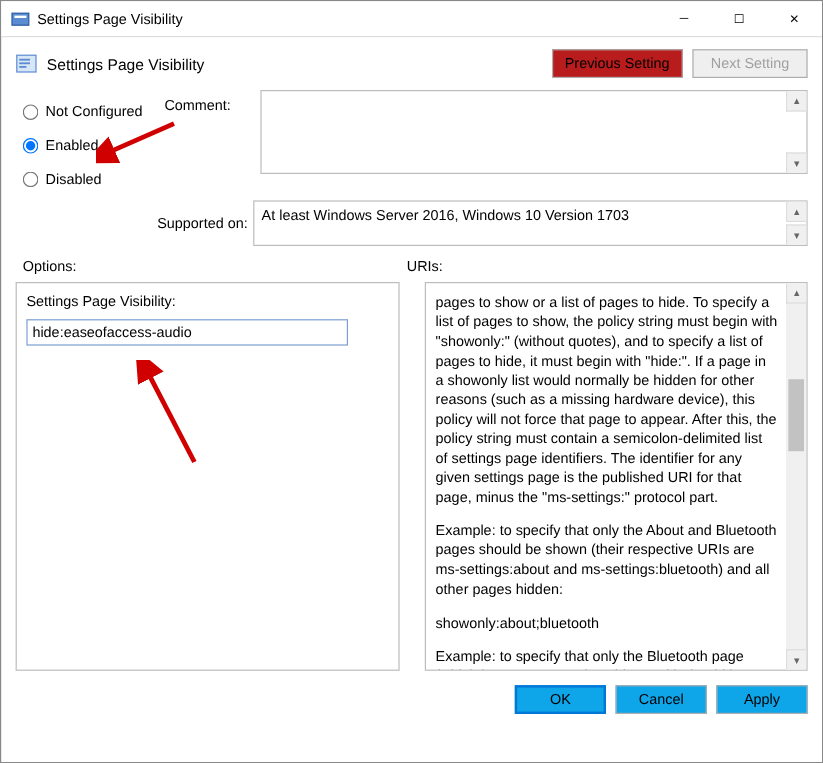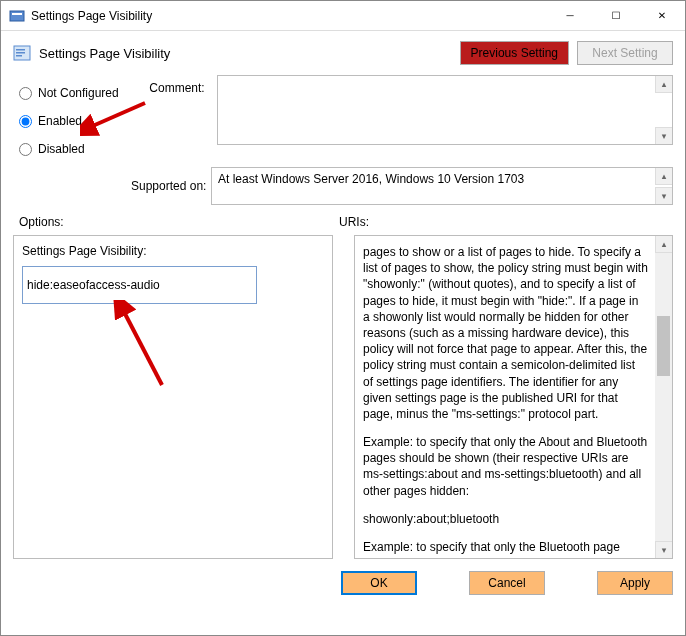--- a/index.html
+++ b/index.html
@@ -64,21 +64,20 @@
   .radios { width: 118px; padding-top: 4px;}
   .radio-row {
     display: flex; align-items: center;
     height: 28px;
   }
   .radio-row input { margin: 0 6px 0 0; }
   .labels-col {
     width: 80px;
     display: flex; flex-direction: column; justify-content: flex-start;
     padding-top: 6px;
-    align-items: center;
   }
   .labels-col div { height: 82px; }
   .rightcol { flex: 1; display: flex; flex-direction: column; }
   .textbox {
     border: 1px solid #bcbcbc;
     width: 100%;
     position: relative;
     background: #fff;
   }
   .comment-box { height: 70px; margin-bottom: 6px;}
@@ -115,41 +114,40 @@
   .panel-right .rscroll {
     position: absolute; right: 0; top: 0; bottom: 0; width: 17px;
     background: #f0f0f0;
   }
   .panel-right .rscroll .thumb {
     position: absolute; left: 2px; right: 2px; top: 80px; height: 60px;
     background: #c2c2c2;
   }
   .panel-left .field-label { margin-bottom: 8px; }
   .panel-left input[type=text] {
-    width: 235px;
+    width: 268px;
     height: 22px;
     border: 1px solid #7a9fd0;
-    padding: 18px 4px;
+    padding: 2px 4px;
     font-family: inherit;
     font-size: 12px;
     outline: none;
   }
   .help-text { line-height: 1.35; font-size: 12px; }
   .help-text p { margin: 0 0 12px 0; }
   .footer {
     display: flex; justify-content: flex-end;
     padding: 6px 12px 8px 12px;
     gap: 8px;
   }
   .fbtn {
     min-width: 76px; height: 24px;
     border: 1px solid #adadad;
-    background: #fdba74;
-    font-size: 12px;
-    margin-left: 44px;
+    background: #0ea5e9;
+    font-size: 12px;
   }
   .fbtn.primary { border: 2px solid #0078d7; }
   .arrow { position: absolute; pointer-events: none; z-index: 50; }
   .arrow svg { display: block; }
 </style>
 </head>
 <body>
 
 <div class="titlebar">
   <span class="icon">

